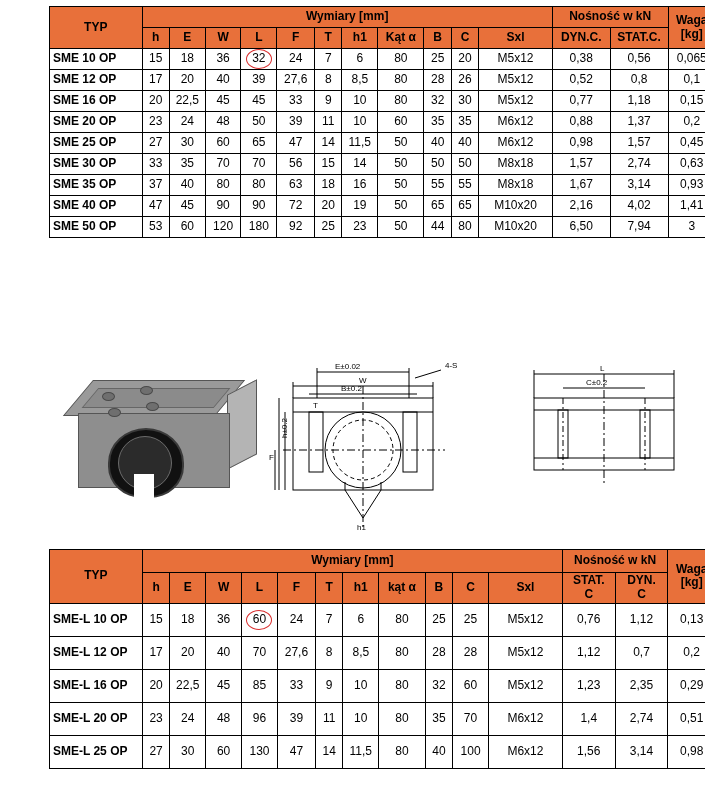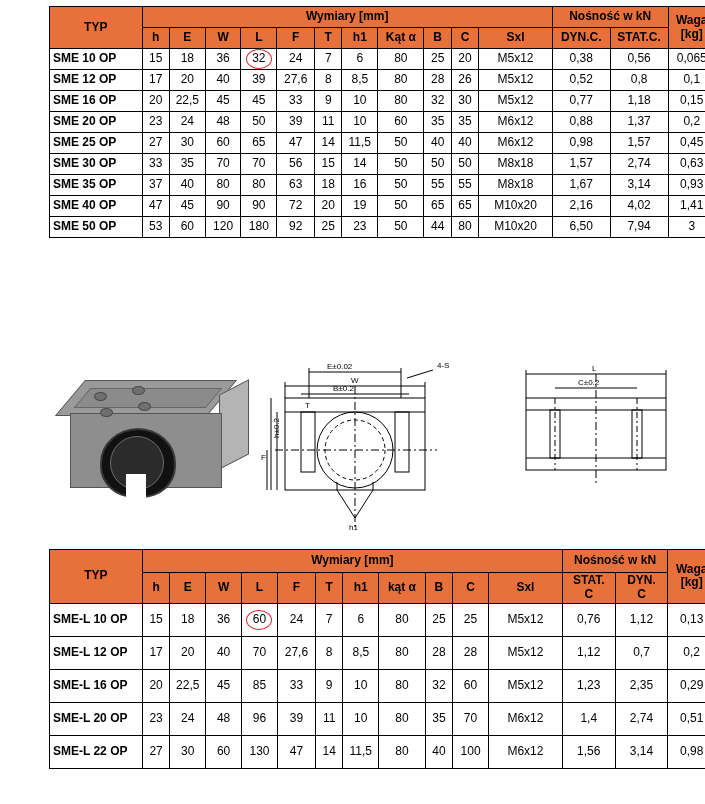--- a/index.html
+++ b/index.html
@@ -82,21 +82,21 @@
     left: 12px;
     top: 296px;
     font-size: 21px;
     font-weight: bold;
     letter-spacing: 0.2px;
   }
 
   
   .drawings {
     position: absolute;
-    left: 8px;
+    left: 16px;
     top: 340px;
     width: 603px;
     height: 200px;
   }
 
   
   .iso-wrap {
     position: absolute;
     left: 18px;
     top: 22px;
@@ -588,21 +588,21 @@
           <td>10</td>
           <td>80</td>
           <td>35</td>
           <td>70</td>
           <td>M6x12</td>
           <td>1,4</td>
           <td>2,74</td>
           <td>0,51</td>
         </tr>
         <tr>
-          <td class="rowhead">SME-L 22 OP</td>
+          <td class="rowhead">SME-L 25 OP</td>
           <td>27</td>
           <td>30</td>
           <td>60</td>
           <td>130</td>
           <td>47</td>
           <td>14</td>
           <td>11,5</td>
           <td>80</td>
           <td>40</td>
           <td>100</td>

